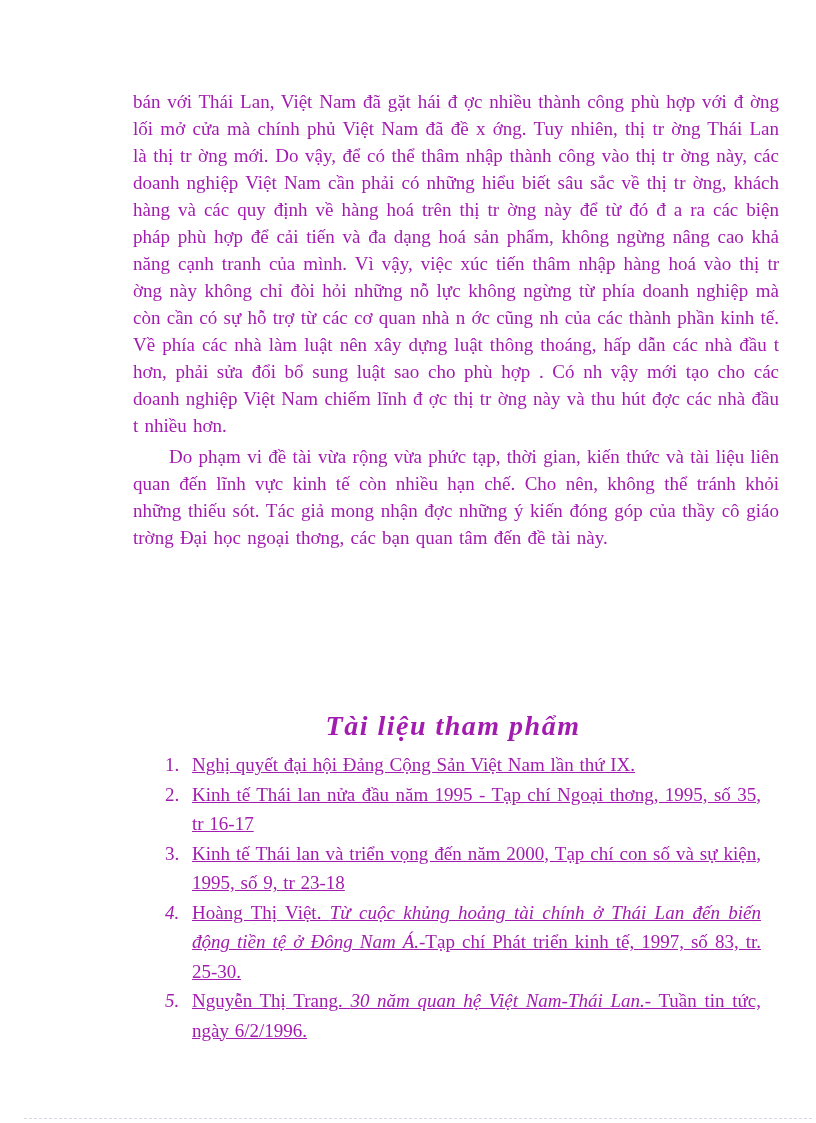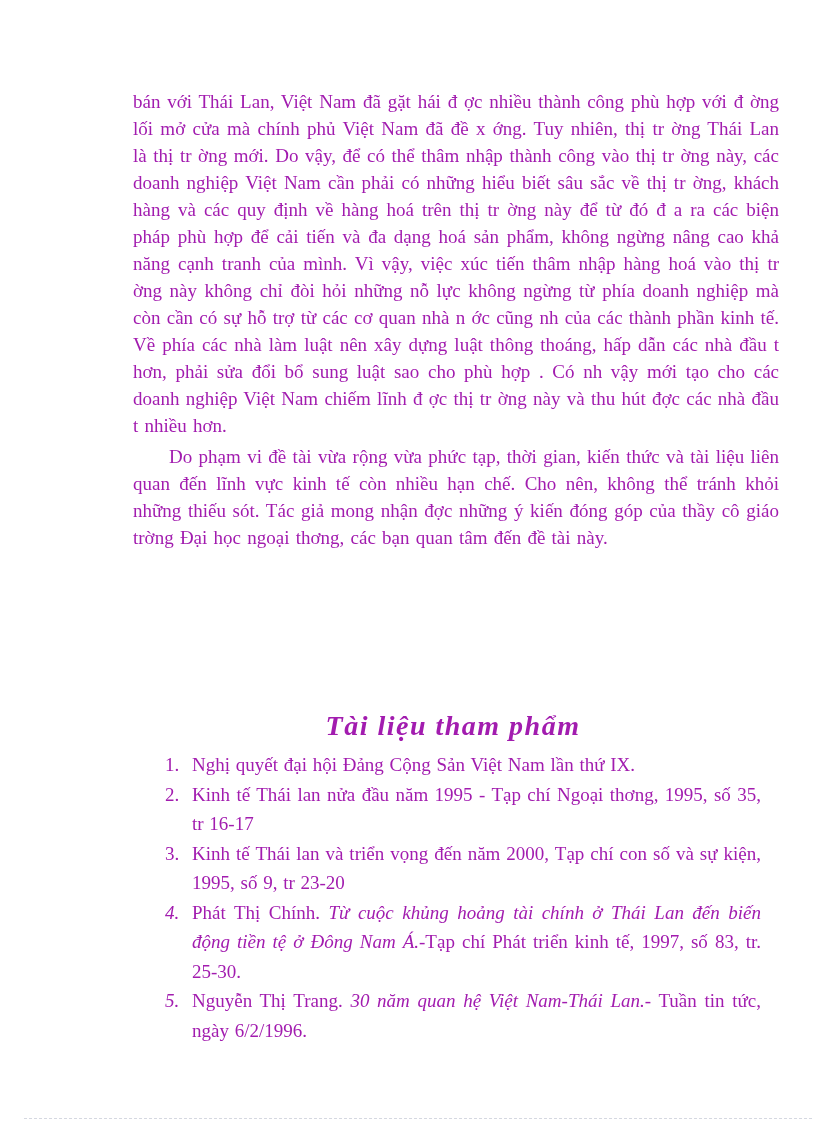--- a/index.html
+++ b/index.html
@@ -62,20 +62,21 @@
   }
   .ref-num {
     font-style: normal;
   }
   li.italic-num .ref-num {
     font-style: italic;
   }
   .ref-text {
     text-align: justify;
     word-spacing: 1px;
+    text-decoration: underline;
   }
   .ref-text .it {
     font-style: italic;
   }
   .page-number {
     position: absolute;
     left: 0;
     top: 1052px;
     width: 100%;
     text-align: center;
@@ -109,25 +110,25 @@
       <li>
         <span class="ref-num">1.</span>
         <span class="ref-text"><span>Nghị quyết đại hội Đảng Cộng Sản Việt Nam lần thứ IX.</span><span class="it"></span><span></span></span>
       </li>
       <li>
         <span class="ref-num">2.</span>
         <span class="ref-text"><span>Kinh tế Thái lan nửa đầu năm 1995 - Tạp chí Ngoại thơng,   1995, số 35, tr 16-17</span><span class="it"></span><span></span></span>
       </li>
       <li>
         <span class="ref-num">3.</span>
-        <span class="ref-text"><span>Kinh tế Thái lan và triển vọng đến năm 2000, Tạp chí con số và sự kiện, 1995, số 9, tr 23-20</span><span class="it"></span><span></span></span>
+        <span class="ref-text"><span>Kinh tế Thái lan và triển vọng đến năm 2000, Tạp chí con số và sự kiện, 1995, số 9, tr 23-18</span><span class="it"></span><span></span></span>
       </li>
       <li class="italic-num">
         <span class="ref-num">4.</span>
-        <span class="ref-text"><span>Phát Thị Chính. </span><span class="it">Từ cuộc khủng hoảng tài chính ở Thái Lan đến biến động tiền tệ ở Đông Nam Á.</span><span>-Tạp chí Phát triển kinh tế, 1997, số 83, tr. 25-30.</span></span>
+        <span class="ref-text"><span>Hoàng Thị Việt. </span><span class="it">Từ cuộc khủng hoảng tài chính ở Thái Lan đến biến động tiền tệ ở Đông Nam Á.</span><span>-Tạp chí Phát triển kinh tế, 1997, số 83, tr. 25-30.</span></span>
       </li>
       <li class="italic-num">
         <span class="ref-num">5.</span>
         <span class="ref-text"><span>Nguyễn Thị Trang. </span><span class="it">30 năm quan hệ Việt Nam-Thái Lan.</span><span>- Tuần tin tức, ngày 6/2/1996.</span></span>
       </li>
     </ol>
   </div>
 
 
   <div class="bottom-dashes"></div>

